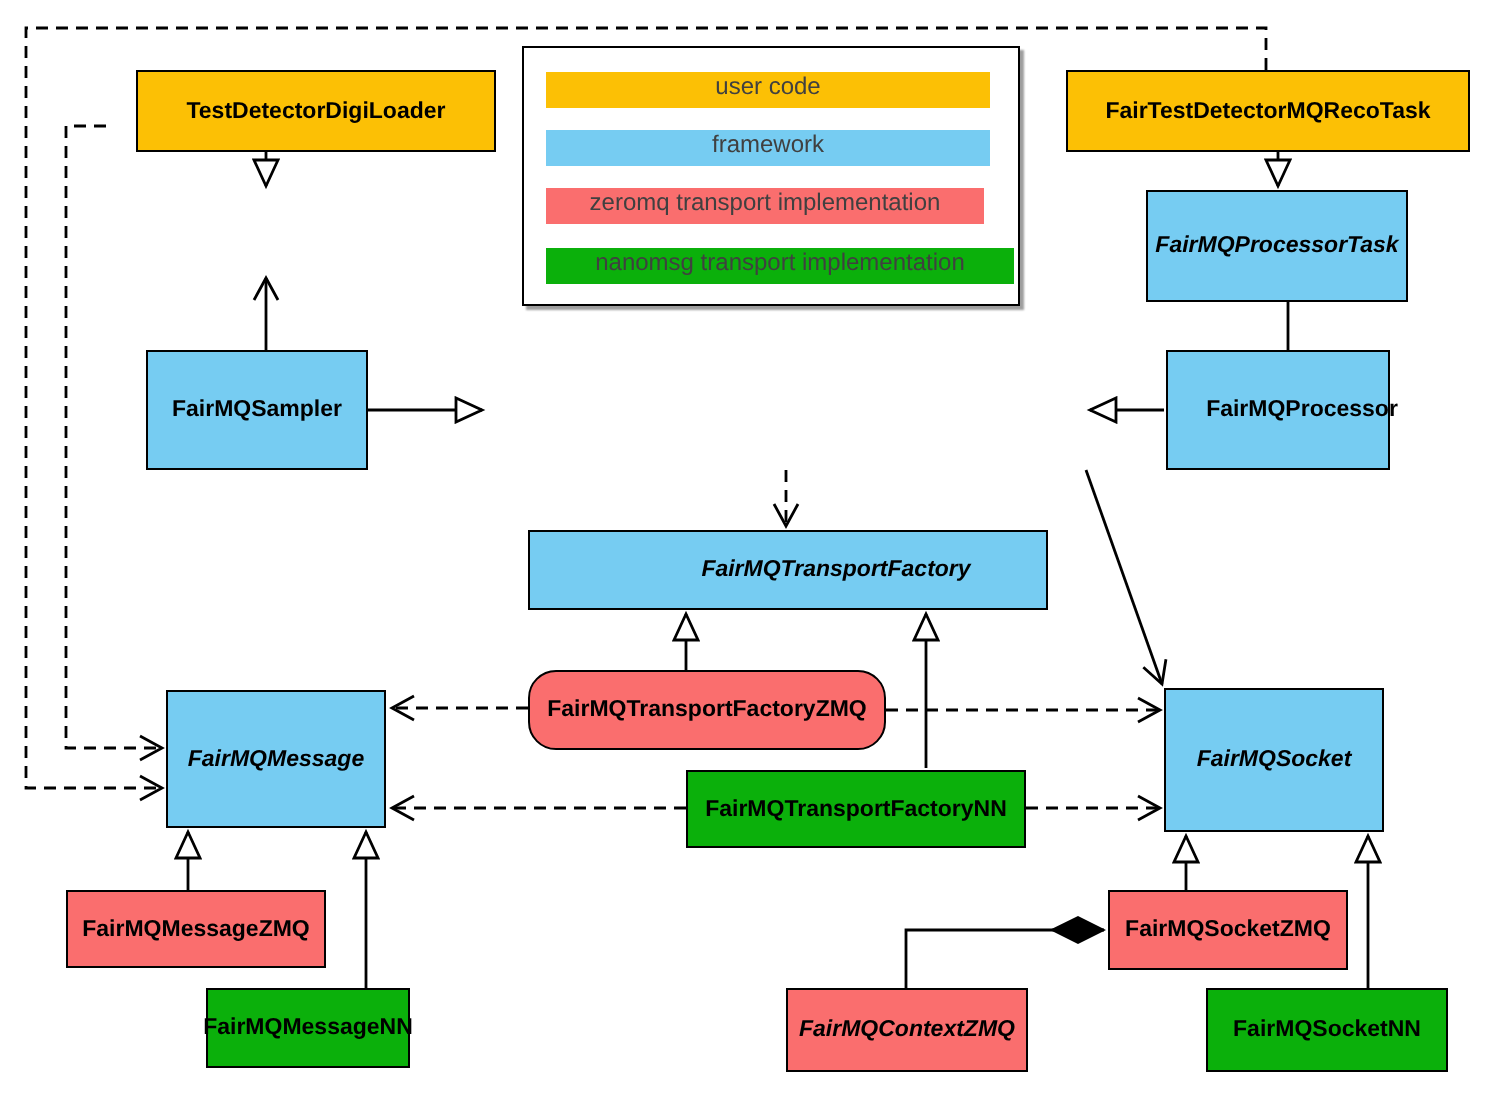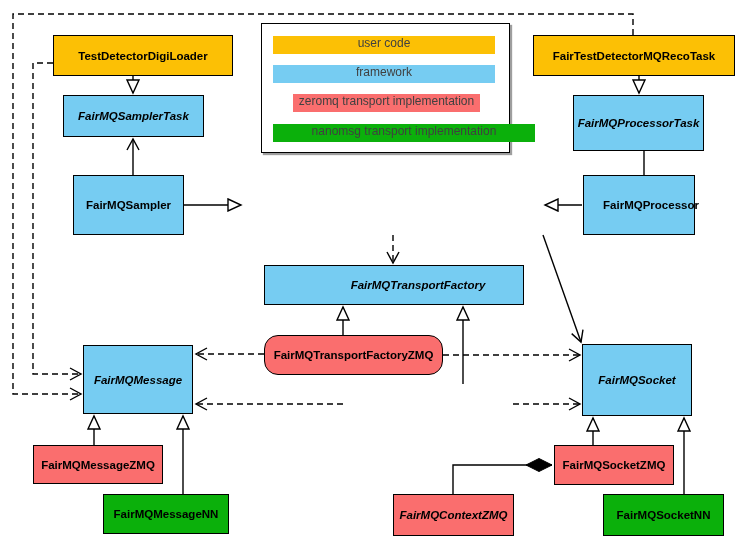--- a/index.html
+++ b/index.html
@@ -76,38 +76,35 @@
     </g>
   </svg>
 
   <div class="legend-frame" style="left:261px;top:23px;width:249px;height:130px;"></div>
   <div class="legend-bar c-user" style="left:273px;top:36px;width:222px;height:18px;">
     <span>user code</span>
   </div>
   <div class="legend-bar c-framework" style="left:273px;top:65px;width:222px;height:18px;">
     <span>framework</span>
   </div>
-  <div class="legend-bar c-zmq" style="left:273px;top:94px;width:187px;height:18px;margin-left:20px;">
+  <div class="legend-bar c-zmq" style="left:273px;top:94px;width:219px;height:18px;">
     <span>zeromq transport implementation</span>
   </div>
-  <div class="legend-bar c-nn" style="left:273px;top:124px;width:262px;height:18px;">
+  <div class="legend-bar c-nn" style="left:273px;top:124px;width:234px;height:18px;">
     <span>nanomsg transport implementation</span>
   </div>
 
-  <div class="node c-user" style="left:53px;top:35px;width:180px;height:41px;">
+  <div class="node c-user" style="left:68px;top:35px;width:180px;height:41px;">
     <span>TestDetectorDigiLoader</span>
   </div>
 
   <div class="node c-user" style="left:533px;top:35px;width:202px;height:41px;">
     <span>FairTestDetectorMQRecoTask</span>
   </div>
 
-  <div class="node c-framework abstract" style="left:63px;top:95px;width:141px;height:42px;">
-    <span>FairMQSamplerTask</span>
-  </div>
 
   <div class="node c-framework abstract" style="left:573px;top:95px;width:131px;height:56px;">
     <span>FairMQProcessorTask</span>
   </div>
 
   <div class="node c-framework" style="left:73px;top:175px;width:111px;height:60px;">
     <span>FairMQSampler</span>
   </div>
 
 
@@ -116,34 +113,37 @@
   </div>
 
   <div class="node c-framework abstract" style="left:264px;top:265px;width:260px;height:40px;padding-left:48px;">
     <span>FairMQTransportFactory</span>
   </div>
 
   <div class="node c-zmq" style="left:264px;top:335px;width:179px;height:40px;border-radius:14px;">
     <span>FairMQTransportFactoryZMQ</span>
   </div>
 
+  <div class="node c-nn" style="left:343px;top:385px;width:170px;height:39px;">
+    <span>FairMQTransportFactoryNN</span>
+  </div>
 
   <div class="node c-framework abstract" style="left:83px;top:345px;width:110px;height:69px;">
     <span>FairMQMessage</span>
   </div>
 
   <div class="node c-framework abstract" style="left:582px;top:344px;width:110px;height:72px;">
     <span>FairMQSocket</span>
   </div>
 
   <div class="node c-zmq" style="left:33px;top:445px;width:130px;height:39px;">
     <span>FairMQMessageZMQ</span>
   </div>
 
-  <div class="node c-nn" style="left:103px;top:494px;width:126px;height:40px;">
+  <div class="node c-nn" style="left:103px;top:494px;width:102px;height:40px;">
     <span>FairMQMessageNN</span>
   </div>
 
   <div class="node c-zmq" style="left:393px;top:494px;width:121px;height:42px;font-style:italic;">
     <span>FairMQContextZMQ</span>
   </div>
 
   <div class="node c-zmq" style="left:554px;top:445px;width:120px;height:40px;">
     <span>FairMQSocketZMQ</span>
   </div>

